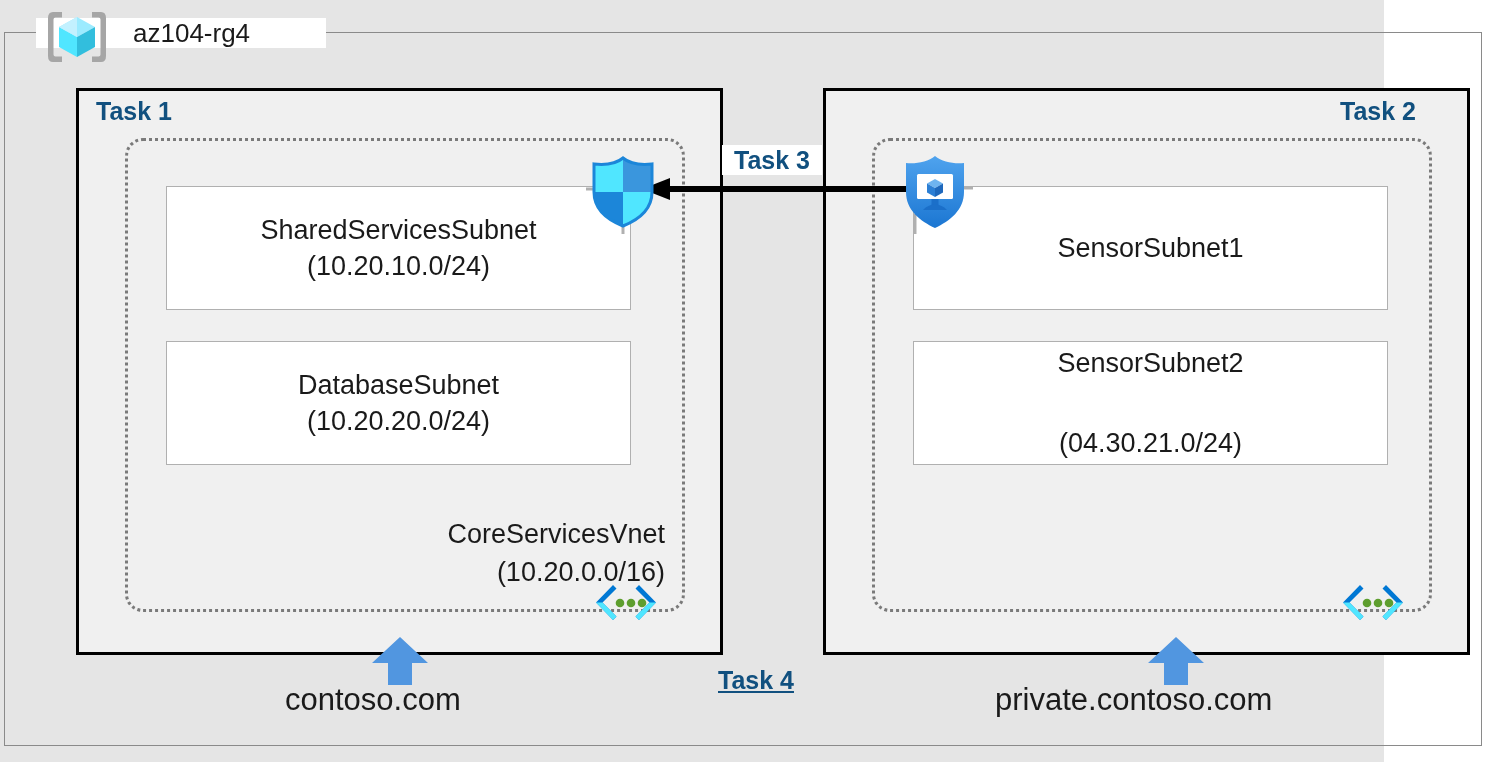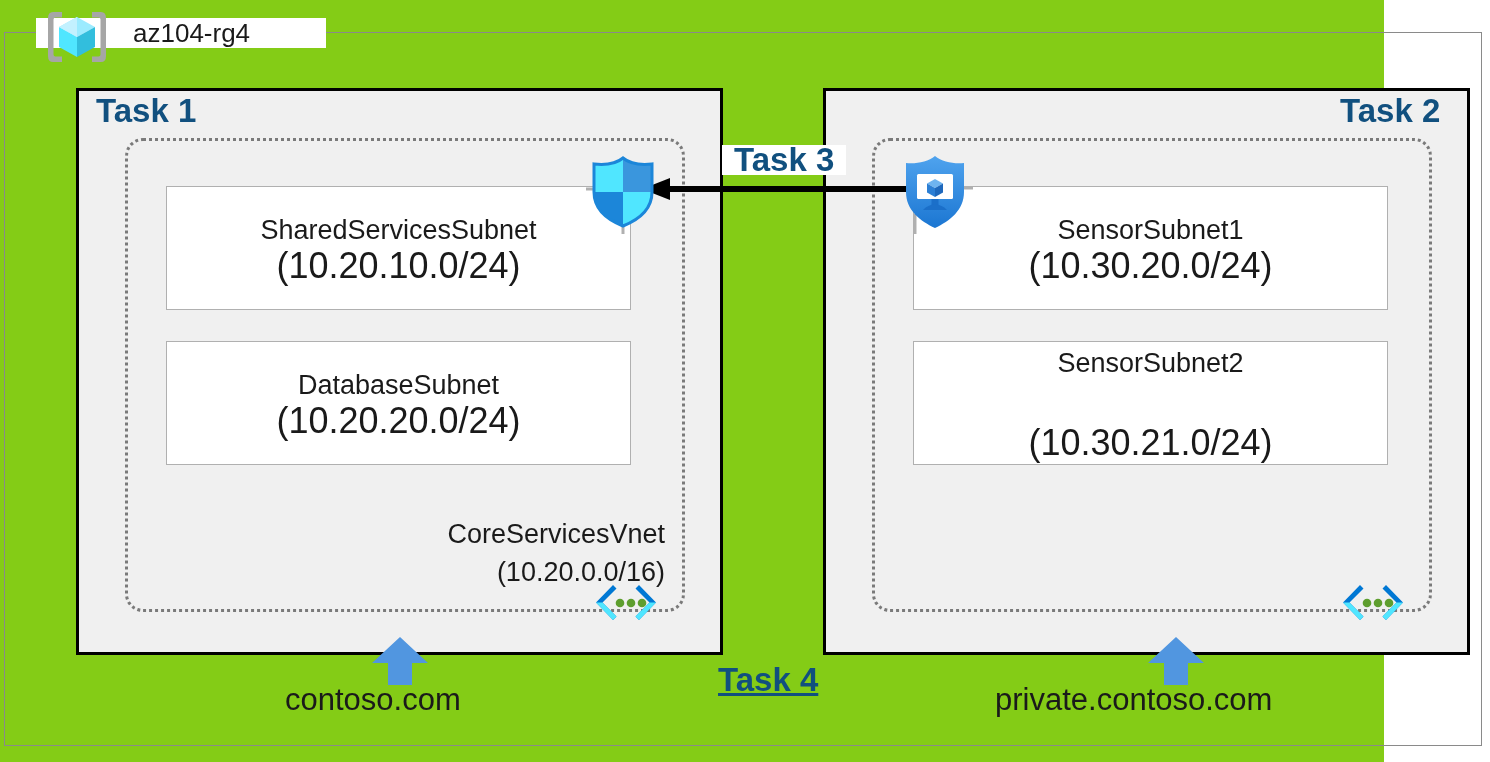--- a/index.html
+++ b/index.html
@@ -10,21 +10,21 @@
   body {
     font-family: "Liberation Sans", sans-serif;
     width: 1490px;
     height: 762px;
     overflow: hidden;
   }
   #canvas {
     position: relative;
     width: 1384px;
     height: 762px;
-    background: #84cc16;
+    background: #e5e5e5;
   }
 
   
   .rg-frame {
     position: absolute;
     left: 4px;
     top: 32px;
     width: 1478px;
     height: 714px;
     border: 1.5px solid #8a8a8a;
@@ -60,21 +60,21 @@
     position: absolute;
     background: #F0F0F0;
     border: 3px solid #000000;
     box-sizing: border-box;
   }
   #task1-box { left: 76px;  top: 88px; width: 647px; height: 567px; }
   #task2-box { left: 823px; top: 88px; width: 647px; height: 567px; }
 
   .task-label {
     position: absolute;
-    font-size: 33px;
+    font-size: 25px;
     font-weight: bold;
     color: #11507F;
     white-space: nowrap;
     line-height: 30px;
   }
   #task1-label { left: 96px;  top: 96px; }
   #task2-label { left: 1340px; top: 96px; }
   #task3-label { left: 722px; top: 145px; background: #ffffff; padding: 0 12px; }
   #task4-label { left: 718px; top: 665px; text-decoration: underline; }
 
@@ -105,21 +105,21 @@
     position: absolute;
     background: #ffffff;
     border: 1.5px solid #b0b0b0;
     box-sizing: border-box;
     display: flex;
     flex-direction: column;
     align-items: center;
     justify-content: center;
   }
   .subnet-name { font-size: 27px; color: #1a1a1a; line-height: 36px; white-space: nowrap; }
-  .subnet-cidr { font-size: 36px; color: #1a1a1a; line-height: 36px; white-space: nowrap; }
+  .subnet-cidr { font-size: 27px; color: #1a1a1a; line-height: 36px; white-space: nowrap; }
 
   #subnet1-box { left: 166px; top: 186px; width: 465px; height: 124px; }
   #subnet2-box { left: 166px; top: 341px; width: 465px; height: 124px; }
   #subnet3-box { left: 913px; top: 186px; width: 475px; height: 124px; }
   #subnet4-box { left: 913px; top: 341px; width: 475px; height: 124px; gap: 44px; }
 
   
   .vnet-icon { position: absolute; width: 66px; height: 44px; }
   #vnet1-icon { left: 593px; top: 582px; }
   #vnet2-icon { left: 1340px; top: 582px; }
@@ -204,26 +204,25 @@
     </svg>
   </div>
 
   <div class="task-box" id="task2-box"></div>
   <div class="task-label" id="task2-label">Task 2</div>
 
   <div class="vnet-box" id="vnet2-box"></div>
 
   <div class="subnet-box" id="subnet3-box">
     <div class="subnet-name">SensorSubnet1</div>
-    <div class="subnet-cidr">(10.30.20.0/24)</div>
   </div>
 
   <div class="subnet-box" id="subnet4-box">
     <div class="subnet-name">SensorSubnet2</div>
-    <div class="subnet-cidr">(10.30.21.0/24)</div>
+    <div class="subnet-cidr">(04.30.21.0/24)</div>
   </div>
 
 
   <div class="vnet-icon" id="vnet2-icon">
     <svg width="66" height="44" viewBox="0 0 66 44">
       <path d="M20 3 L23.5 6.5 L9.5 20.5 L23.5 34.5 L20 38 L3 20.5 Z" fill="#0078D4"></path>
       <path d="M20 38 L3 20.5 L9.5 20.5 L23.5 34.5 Z" fill="#50E6FF"></path>
       <path d="M46 3 L42.5 6.5 L56.5 20.5 L42.5 34.5 L46 38 L63 20.5 Z" fill="#0078D4"></path>
       <path d="M46 38 L63 20.5 L56.5 20.5 L42.5 34.5 Z" fill="#50E6FF"></path>
       <circle cx="27" cy="21" r="4.3" fill="#5E9E2E"></circle>

